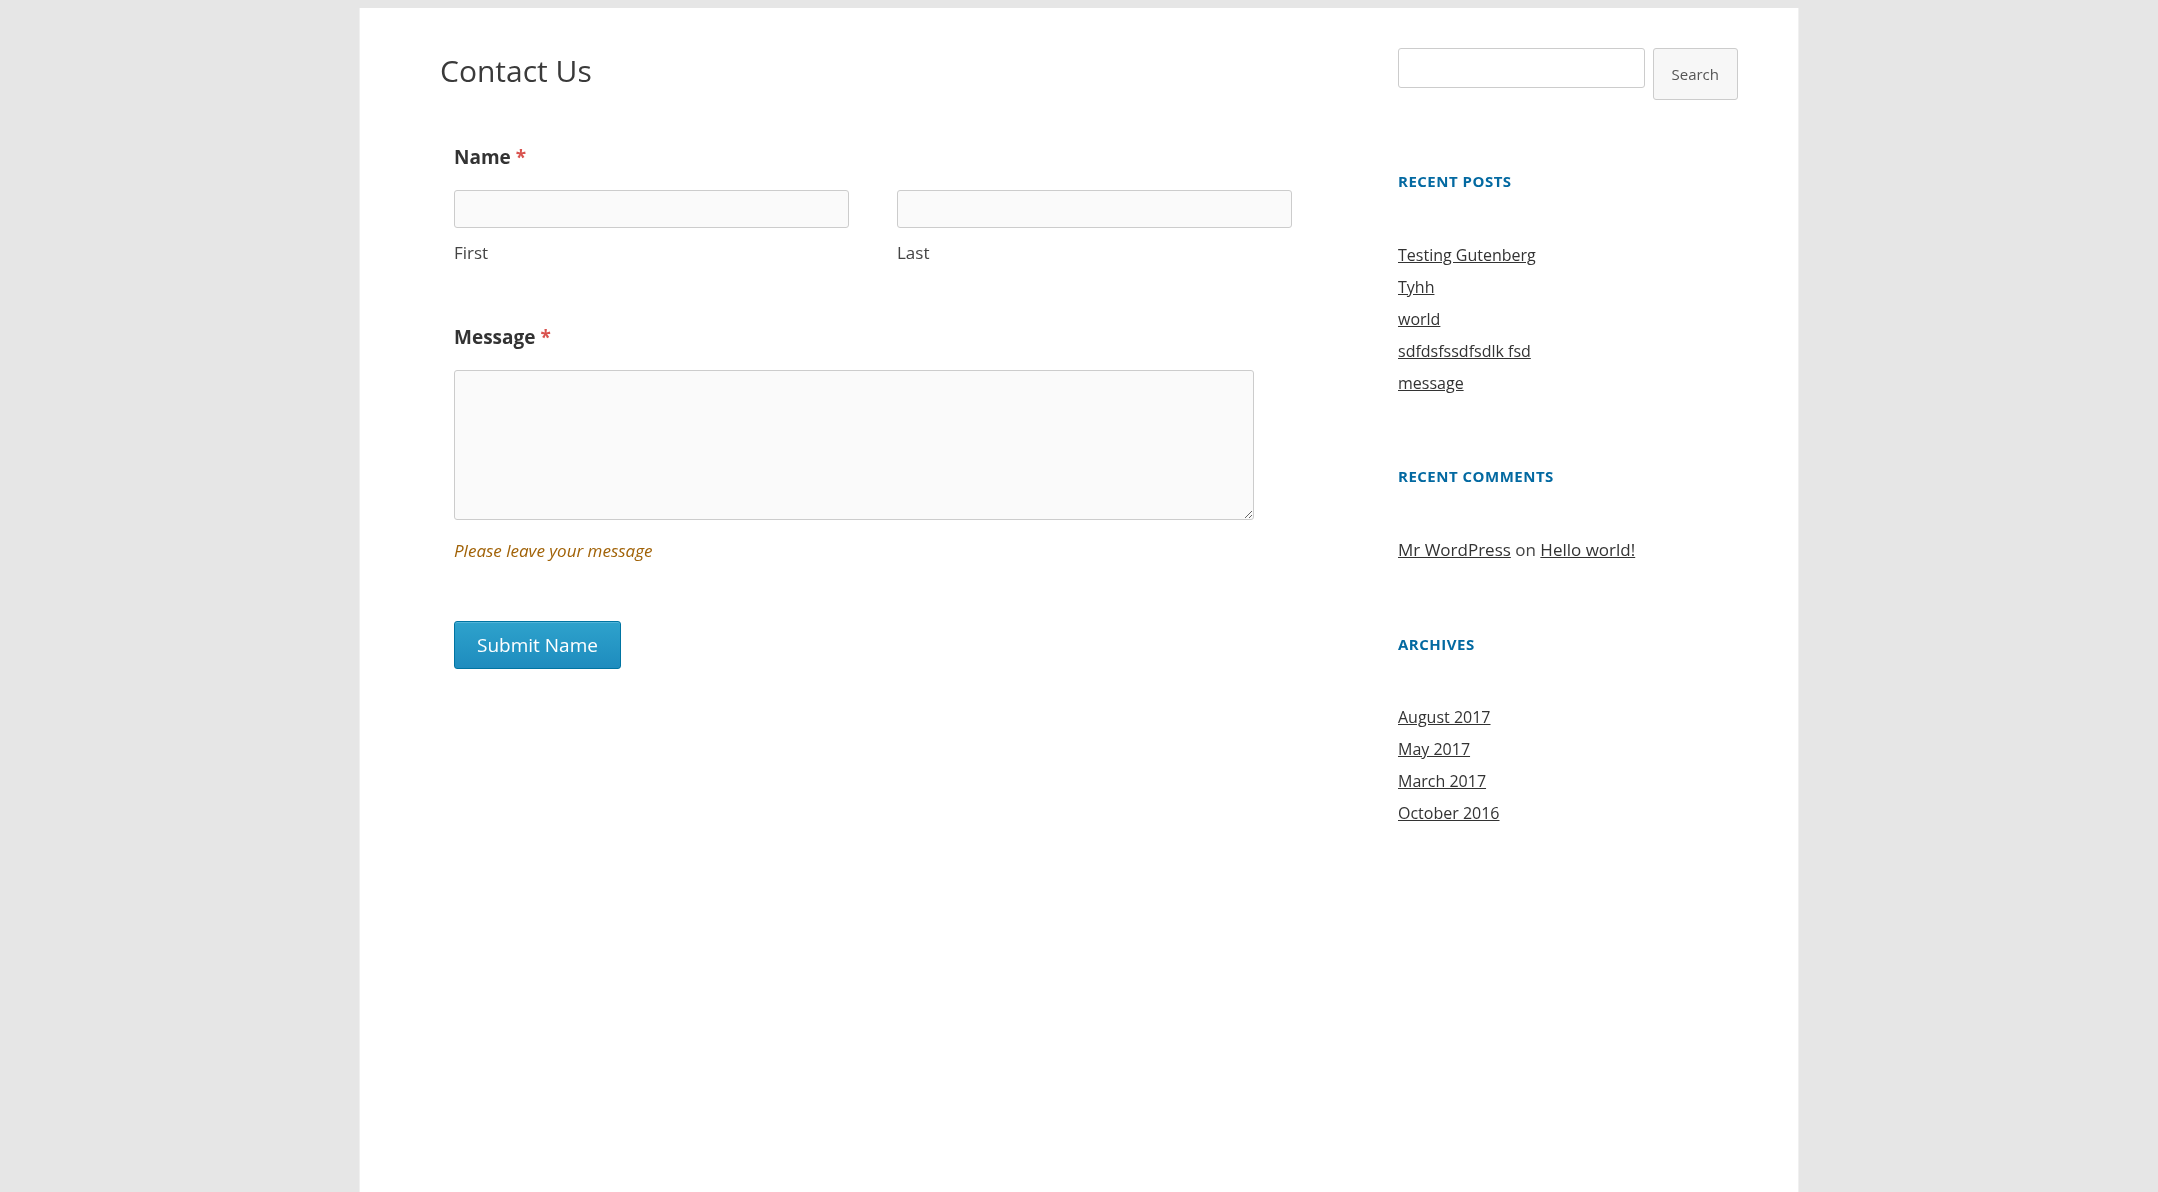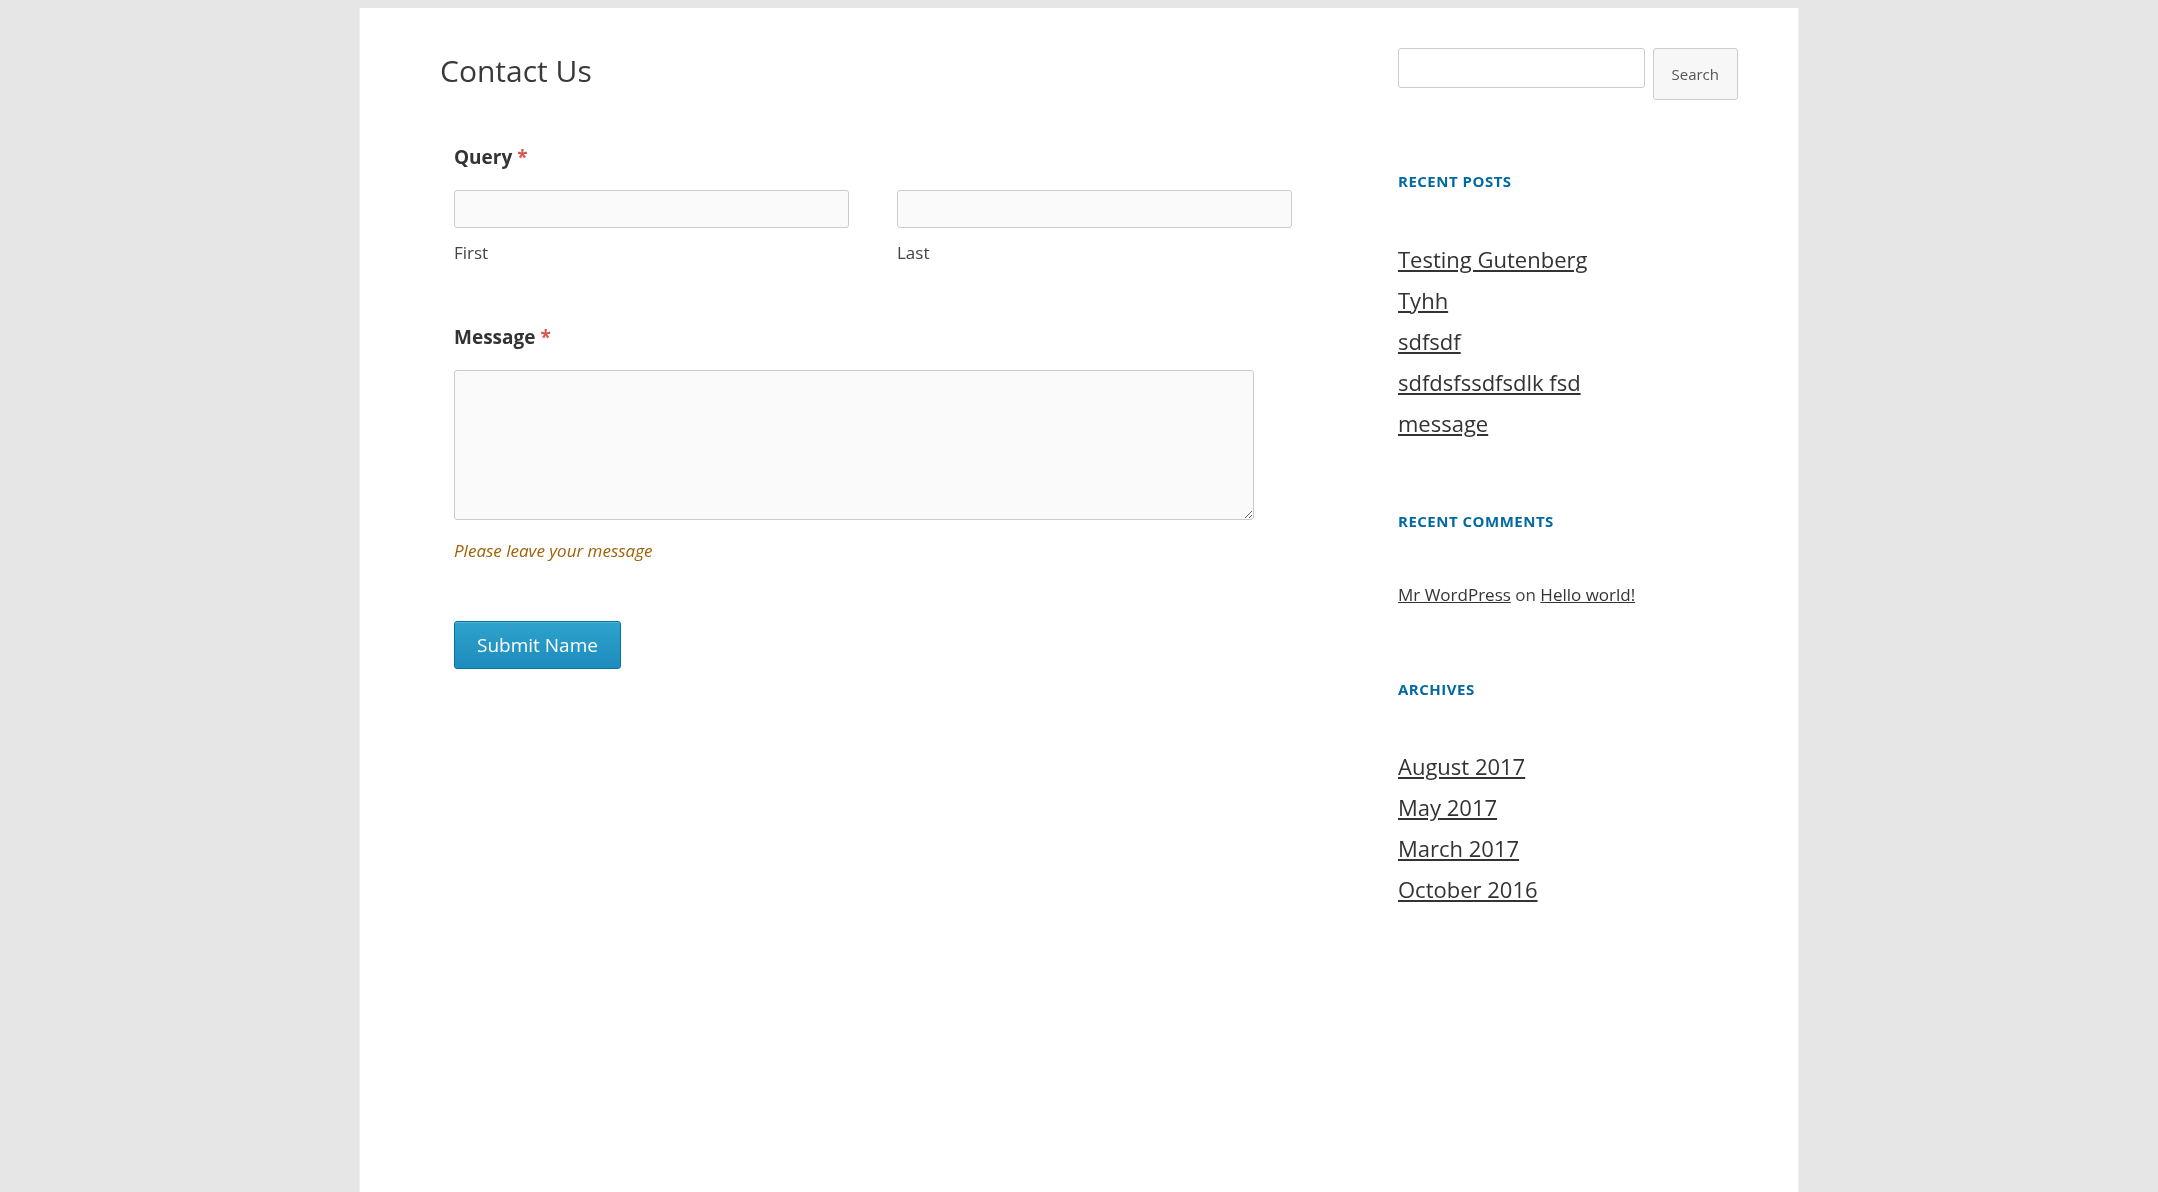--- a/index.html
+++ b/index.html
@@ -154,21 +154,21 @@
       font-weight: 700;
       color: #0369a1;
       letter-spacing: 0.5px;
       margin-bottom: 50px;
     }
     .widget-list {
       list-style: none;
     }
     .widget-list li {
       margin-bottom: 8px;
-      font-size: 22px;
+      font-size: 16px;
       color: #444;
     }
     .widget-list a, .comment-line a {
       color: #333;
       text-decoration: underline;
     }
     .comment-line {
       font-size: 17px;
       color: #444;
     }
@@ -177,21 +177,21 @@
 <body>
 
 <div class="page-wrapper">
   <main class="main-content">
     <h1 class="page-title">Contact Us</h1>
 
     <div class="form-area">
 
       <div class="form-group">
         <label class="form-label">
-          <span>Query</span>
+          <span>Name</span>
           <span class="required-mark">*</span>
         </label>
         <div class="name-row">
           <div class="name-col">
             <input type="text" class="text-input" style="">
             <span class="sub-label">First</span>
           </div>
           <div class="name-col">
             <input type="text" class="text-input" style="">
             <span class="sub-label">Last</span>
@@ -219,21 +219,21 @@
     <div class="search-row">
       <input type="text" class="search-field" style="">
       <button class="search-button">Search</button>
     </div>
 
     <div class="widget">
       <h3 class="widget-title">RECENT POSTS</h3>
       <ul class="widget-list">
         <li><a href="#">Testing Gutenberg</a></li>
         <li><a href="#">Tyhh</a></li>
-        <li><a href="#">sdfsdf</a></li>
+        <li><a href="#">world</a></li>
         <li><a href="#">sdfdsfssdfsdlk fsd</a></li>
         <li><a href="#">message</a></li>
       </ul>
     </div>
 
     <div class="widget">
       <h3 class="widget-title">RECENT COMMENTS</h3>
       <div class="comment-line">
         <a href="#">Mr WordPress</a><span> on </span><a href="#">Hello world!</a>
       </div>

